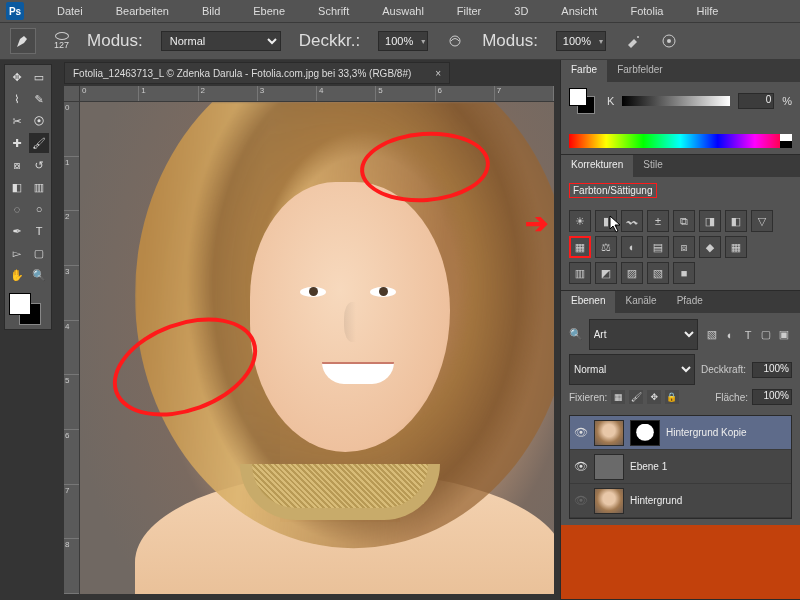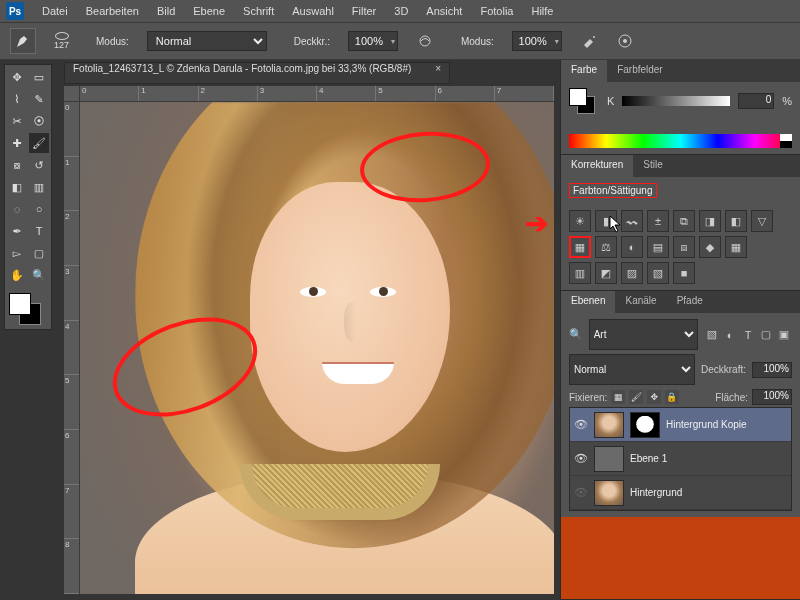--- a/index.html
+++ b/index.html
@@ -1,40 +1,40 @@
 <!DOCTYPE html>
 <html><head>
 <meta charset="utf-8">
 <style>
   * { box-sizing: border-box; margin: 0; padding: 0; font-family: "Segoe UI", Tahoma, sans-serif; }
   body { background: #535353; width: 800px; height: 600px; overflow: hidden; color: #ddd; font-size: 11px; position: relative; }
-  .menubar { height: 22px; background: #535353; display: flex; align-items: center; padding: 0 6px; gap: 2px; }
+  .menubar { height: 22px; background: #535353; display: flex; align-items: center; padding: 0 6px; gap: 17px; }
   .menubar .ps { width: 18px; height: 18px; background: #0b5aa0; color: #fff; font-size: 10px; font-weight: bold; display: flex; align-items: center; justify-content: center; border-radius: 2px; margin-right: 8px; }
   .menubar .mi { padding: 3px 8px; cursor: pointer; }
 
   .optbar { height: 38px; background: #535353; border-top: 1px solid #3a3a3a; border-bottom: 1px solid #3a3a3a; display: flex; align-items: center; padding: 0 10px; gap: 18px; }
   .optbar .tool-ic { width: 26px; height: 26px; border: 1px solid #6a6a6a; background: #4a4a4a; display: flex; align-items: center; justify-content: center; }
   .optbar .brush-prev { display: flex; flex-direction: column; align-items: center; font-size: 9px; }
   .optbar .brush-prev .dot { width: 14px; height: 8px; border: 1px solid #ccc; border-radius: 50%; }
-  .optbar label { font-size: 10px; color: #ddd; margin-left: 9px; }
+  .optbar label { font-size: 17px; color: #ddd; }
   .optbar select, .optbar .numbox { background: #3c3c3c; color: #eee; border: 1px solid #2a2a2a; height: 20px; font-size: 11px; padding: 0 4px; }
   .optbar select { width: 120px; }
   .optbar .numbox { width: 50px; display: flex; align-items: center; justify-content: flex-end; padding-right: 14px; position: relative; }
   .optbar .numbox::after { content: "▾"; position: absolute; right: 2px; font-size: 8px; color: #aaa; }
   .optbar .ic { width: 18px; height: 18px; display: flex; align-items: center; justify-content: center; color: #ccc; }
 
   .workspace { position: absolute; top: 60px; left: 0; right: 240px; bottom: 0; background: #343434; }
   .toolbox { position: absolute; left: 4px; top: 4px; width: 48px; background: #535353; border: 1px solid #2a2a2a; padding: 2px; display: grid; grid-template-columns: 1fr 1fr; gap: 2px; }
   .toolbox .tool { width: 20px; height: 20px; background: #535353; display: flex; align-items: center; justify-content: center; color: #ddd; cursor: pointer; }
   .toolbox .tool.sel { background: #2b2b2b; }
   .toolbox .swatch-big { grid-column: 1 / span 2; height: 36px; position: relative; margin-top: 4px; }
   .toolbox .swatch-big .fg { position: absolute; width: 22px; height: 22px; background: #fff; border: 1px solid #000; left: 2px; top: 2px; }
   .toolbox .swatch-big .bg { position: absolute; width: 22px; height: 22px; background: #000; border: 1px solid #888; left: 12px; top: 12px; }
 
-  .canvas-tab { position: absolute; left: 64px; top: 2px; height: 22px; background: #3a3a3a; border: 1px solid #2a2a2a; display: flex; align-items: flex-start; padding: 0 8px; font-size: 10px; gap: 24px; max-width: 480px; }
+  .canvas-tab { position: absolute; left: 64px; top: 2px; height: 22px; background: #3a3a3a; border: 1px solid #2a2a2a; display: flex; align-items: center; padding: 0 8px; font-size: 10px; gap: 24px; max-width: 480px; }
   .canvas-tab .x { color: #ccc; cursor: pointer; }
 
   .canvas { position: absolute; left: 64px; top: 26px; right: 6px; bottom: 6px; background: #808080; overflow: hidden; }
   .ruler-h { position: absolute; left: 16px; right: 0; top: 0; height: 16px; background: #5a5a5a; border-bottom: 1px solid #3a3a3a; display: flex; font-size: 8px; color: #ccc; }
   .ruler-h span { width: 60px; border-right: 1px solid #777; padding-left: 2px; }
   .ruler-v { position: absolute; left: 0; top: 16px; bottom: 0; width: 16px; background: #5a5a5a; border-right: 1px solid #3a3a3a; display: flex; flex-direction: column; font-size: 8px; color: #ccc; }
   .ruler-v span { height: 60px; border-bottom: 1px solid #777; padding: 1px; }
   .ruler-c { position: absolute; left: 0; top: 0; width: 16px; height: 16px; background: #5a5a5a; border-right: 1px solid #3a3a3a; border-bottom: 1px solid #3a3a3a; }
 
   .image { position: absolute; left: 16px; top: 16px; right: 0; bottom: 0; background: radial-gradient(ellipse 300px 400px at 60% 45%, #e8c7a8 0%, #d6a57e 35%, #7a6a60 70%, #706862 100%); overflow: hidden; }
@@ -76,21 +76,21 @@
   .adj .ic { width: 22px; height: 22px; background: #4a4a4a; border: 1px solid #2f2f2f; display: flex; align-items: center; justify-content: center; color: #ccc; cursor: pointer; }
   .adj .ic.hl { border: 2px solid #ff1a1a; }
   .adj .arrow { position: absolute; left: -36px; top: 30px; color: #ff1a1a; font-size: 28px; font-weight: bold; }
   .adj-wrap { position: relative; }
   .cursor { position: absolute; left: 48px; top: 38px; width: 14px; height: 18px; pointer-events:none; }
 
   .layers .row { display: flex; align-items: center; gap: 6px; margin-bottom: 4px; }
   .layers select { background: #3c3c3c; color: #eee; border: 1px solid #2a2a2a; height: 31px; font-size: 10px; flex: 1; }
   .layers .pct { width: 40px; height: 16px; background: #3c3c3c; border: 1px solid #2a2a2a; font-size: 10px; color: #eee; text-align: right; padding-right: 2px; }
   .layers .label { font-size: 10px; color: #ccc; }
-  .layers .lockrow { display: flex; align-items: center; gap: 4px; margin-bottom: 2px; }
+  .layers .lockrow { display: flex; align-items: center; gap: 4px; margin-bottom: 10px; }
   .layers .lockrow .lic { width: 14px; height: 14px; background: #4a4a4a; display:flex;align-items:center;justify-content:center; font-size:9px;}
   .layers .ltabs { display: flex; gap: 2px; justify-content: flex-end;}
   .layers .ltabs .lic { width: 16px; height: 16px; color: #ccc; display:flex;align-items:center;justify-content:center; cursor:pointer;}
   .layerlist { background: #464646; border: 1px solid #2a2a2a; }
   .layer { display: flex; align-items: center; height: 34px; border-bottom: 1px solid #3a3a3a; padding: 0 4px; gap: 6px; }
   .layer.sel { background: #5e6b8a; }
   .layer .eye { width: 14px; height: 14px; color: #ddd; position: static; background: none; border-radius:0;}
   .layer .thumb { width: 30px; height: 26px; background: #888; border: 1px solid #2a2a2a; position: relative; overflow:hidden;}
   .layer .thumb.portrait { background: radial-gradient(circle at 50% 40%, #e8c7a8 30%, #a07850 60%, #6a5a50 100%); }
   .layer .thumb.mask { background: #000; }

